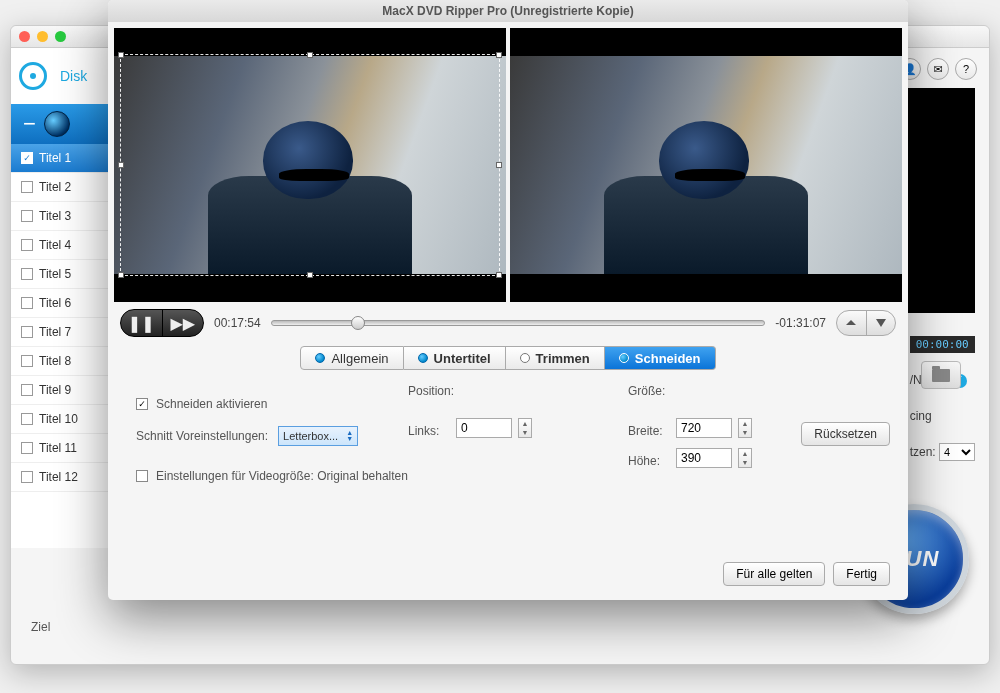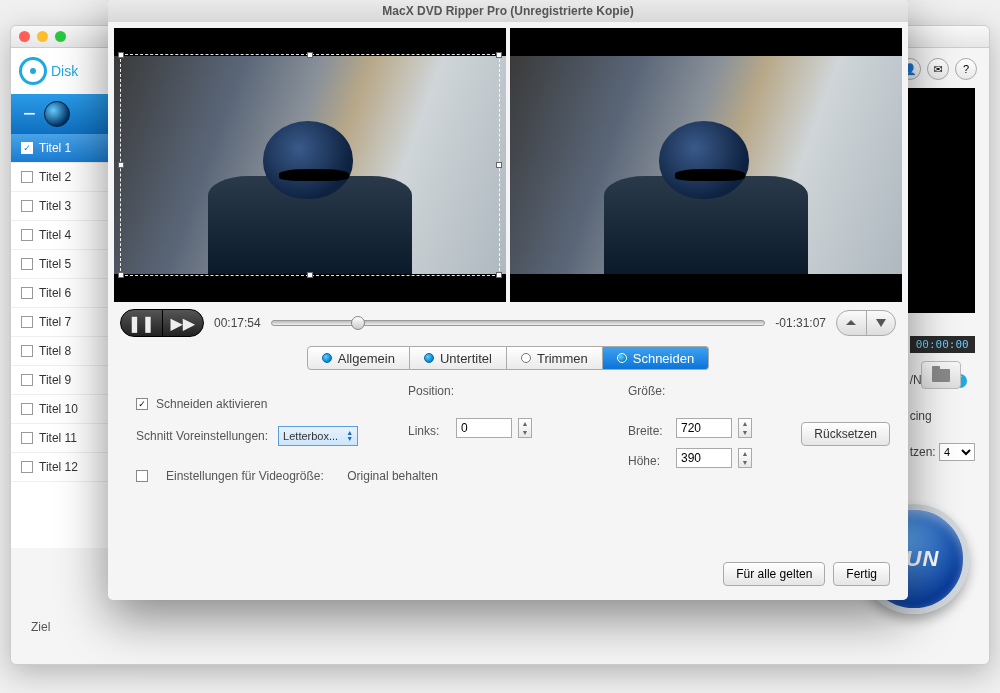--- a/index.html
+++ b/index.html
@@ -6,21 +6,21 @@
 body { background: #f0f0f0; width: 1000px; height: 693px; position: relative; overflow: hidden; }
 
 
 .back-window { position: absolute; top: 25px; left: 10px; width: 980px; height: 640px; background: #f5f5f5; border: 1px solid #ccc; border-radius: 6px; box-shadow: 0 8px 30px rgba(0,0,0,.25); }
 .back-titlebar { height: 22px; background: linear-gradient(#f8f8f8,#e6e6e6); border-bottom: 1px solid #ccc; border-radius: 6px 6px 0 0; position: relative; }
 .traffic-lights { position: absolute; left: 8px; top: 5px; display: flex; gap: 7px; }
 .tl { width: 11px; height: 11px; border-radius: 50%; }
 .tl-r { background: #ff5f56; } .tl-y { background: #ffbd2e; } .tl-g { background: #27c93f; }
 
 .sidebar { position: absolute; left: 0; top: 22px; width: 100px; background: #fff; border-right: 1px solid #ddd; height: 500px; }
-.logo-row { height: 46px; display: flex; align-items: center; padding-left: 8px; gap: 4px; }
+.logo-row { height: 56px; display: flex; align-items: center; padding-left: 8px; gap: 13px; }
 .dvd-logo { width: 28px; height: 28px; border: 3px solid #1ea9e1; border-radius: 50%; position: relative; }
 .dvd-logo::after { content:''; position:absolute; width:6px; height:6px; background:#1ea9e1; border-radius:50%; top:8px; left:8px;}
 .disk-label { color:#1ea9e1; font-size:14px; font-weight:500; }
 .blue-tool { height:40px; background: linear-gradient(#2a9be8,#0e6fc0); display:flex; align-items:center; justify-content:flex-start; padding-left:12px; gap:8px;}
 .minus { color:#fff; font-size:22px; font-weight:300; }
 .disc-icon { width:26px; height:26px; border-radius:50%; background: radial-gradient(circle at 35% 35%, #6cf, #036 70%, #000); border:1px solid #024;}
 
 .title-list { }
 .title-item { height: 29px; display:flex; align-items:center; font-size:12px; color:#333; padding-left:10px; border-bottom:1px solid #eee; gap:6px;}
 .title-item.active { background: linear-gradient(#4aa3e8,#1a7bd0); color:#fff; }
@@ -63,21 +63,21 @@
 .timecode { font-size:12px; color:#444; }
 .slider { flex:1; height:6px; background:linear-gradient(#bbb,#eee); border-radius:3px; position:relative; border:1px solid #999;}
 .slider-thumb { position:absolute; top:-5px; left:16%; width:14px; height:14px; border-radius:50%; background:linear-gradient(#fff,#ccc); border:1px solid #888;}
 .mini-pill { width:60px; height:26px; background:linear-gradient(#fafafa,#ddd); border-radius:13px; display:flex; border:1px solid #aaa;}
 .mini-half { flex:1; display:flex; align-items:center; justify-content:center; color:#555; font-size:12px;}
 
 .tabs { display:flex; justify-content:center; height:30px; padding-top:2px;}
 .tab { display:flex; align-items:center; gap:6px; padding:0 14px; font-size:13px; color:#333; border:1px solid #aaa; background:linear-gradient(#fff,#eaeaea); height:24px; }
 .tab:first-child { border-radius:4px 0 0 4px;}
 .tab:last-child { border-radius:0 4px 4px 0;}
-.tab + .tab { border-left:none;}
+.tab + .tab { border-left:none;font-weight:bold;}
 .tab.sel { background: linear-gradient(#3fa2f0,#0b74d8); color:#fff; }
 .dot { width:10px; height:10px; border-radius:50%; border:1px solid #777; display:inline-block; background:#fff;}
 .dot.on { background: radial-gradient(circle at 35% 35%, #6cf,#08c 70%); border-color:#06a;}
 .tab.sel .dot { border-color:#fff;}
 
 .settings { padding:14px 28px 8px 28px; font-size:12px; color:#333; position:relative;}
 .row { display:flex; align-items:center; height:32px; }
 .chk { width:12px; height:12px; border:1px solid #888; background:#fff; display:inline-flex; align-items:center; justify-content:center; font-size:9px; color:#000; margin-right:8px;}
 .col-label { color:#555; }
 
@@ -281,21 +281,21 @@
     <div class="row" style="gap:10px;">
       <span class="col-label">Schnitt Voreinstellungen:</span>
       <div class="preset-sel">
         <span>Letterbox...</span>
         <span class="caret">
             <span>▲</span>
             <span>▼</span>
           </span>
       </div>
     </div>
-    <div class="row" style="margin-top:8px; gap:10px;">
+    <div class="row" style="margin-top:8px; ">
       <span class="chk"></span>
       <span class="col-label">Einstellungen für Videogröße:</span>
       &nbsp;
       <span class="col-label">Original behalten</span>
     </div>
 
     <div class="pos-grid">
       <div class="grid-head">Position:</div>
       <div class="grid-row">
         <label>Links:</label>

